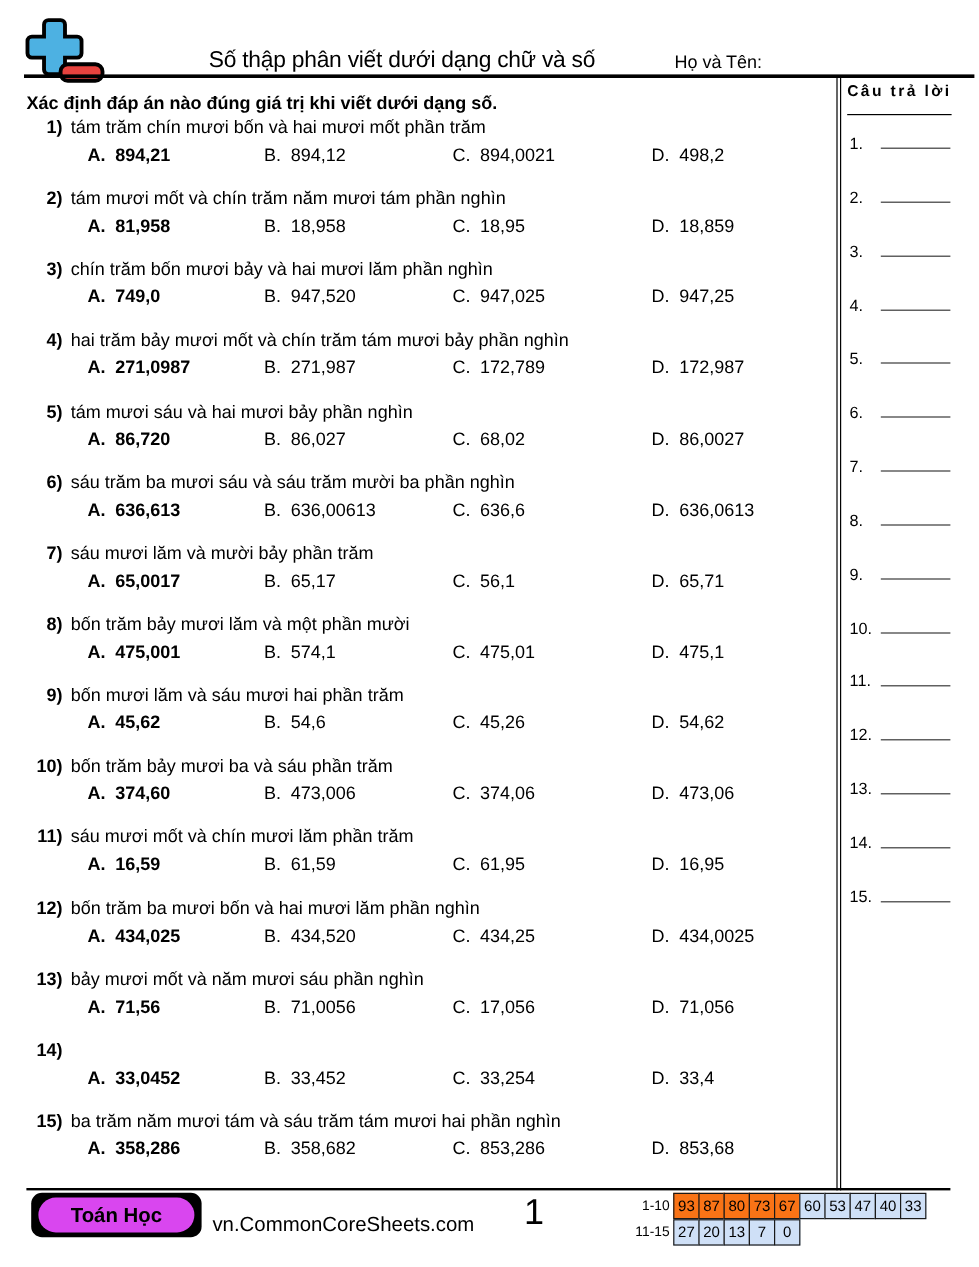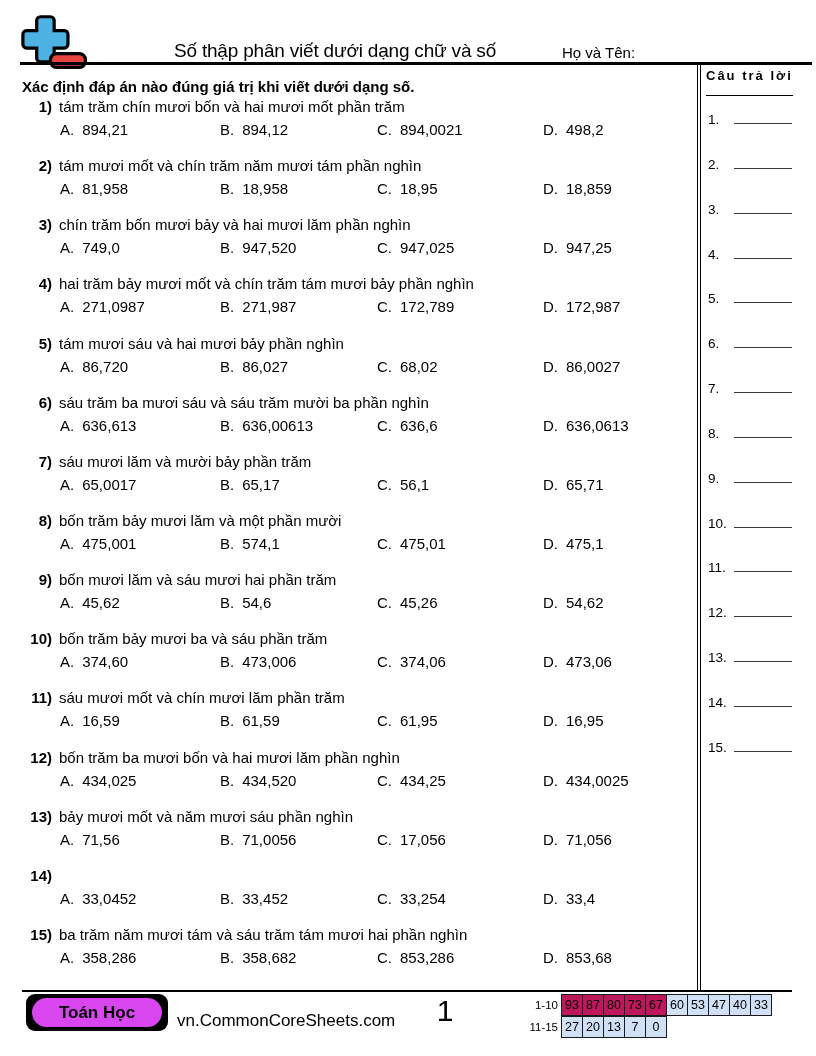--- a/index.html
+++ b/index.html
@@ -18,21 +18,21 @@
   #instruction { left:22px; top:78px; font-size:15px; font-weight:700; }
 
   
   #questions { left:22px; top:97px; width:672px; }
   .question { height:59.15px; font-size:15px; }
   .q-row1 { display:flex; line-height:19px; }
   .q-num { min-width:30px; text-align:right; font-weight:700; margin-right:7px; }
   .opts { position:relative; margin-top:5px; height:19px; }
   .opt { position:absolute; top:0; white-space:nowrap; }
   .opt .letter { display:inline-block; margin-right:8px; }
-  .opt.o0 { left:38px; } .opt.o1 { left:198px; } .opt.o2 { left:355px; } .opt.o3 { left:521px; }
+  .opt.o0 { left:51px;font-weight:bold; } .opt.o1 { left:198px; } .opt.o2 { left:355px; } .opt.o3 { left:521px; }
 
   
   #sidebar-border { left:697px; top:65px; height:927px; width:4px;
     border-left:1.5px solid #000; border-right:1.5px solid #000; }
   #answers-title { left:706px; top:68px; font-size:13px; font-weight:700;
     letter-spacing:2px; border-bottom:1.5px solid #000; padding-bottom:12px; }
   #answer-slots { left:708px; top:110px; }
   .slot { height:44.85px; font-size:13.5px; }
   .slot-num { display:inline-block; min-width:22px; }
   .slot-line { display:inline-block; width:58px; height:14px;
@@ -44,21 +44,21 @@
   #badge-inner { position:absolute; left:6px; right:6px; top:4px; bottom:4px; background:#d946ef;
     border-radius:16px; display:flex; align-items:center; justify-content:center;
     font-size:17px; font-weight:700; }
   #website { left:177px; top:1011px; font-size:17px; }
   #page-number { left:400px; top:994px; width:90px; text-align:center; font-size:30px; }
   #grade-grid { left:518px; top:994px; }
   .grade-row { display:flex; align-items:flex-start; height:22px; }
   .grade-label { width:44px; text-align:right; font-size:11.5px; padding-right:4px; line-height:22px; }
   .grade-cells { display:flex; }
   .grade-cell { width:22px; height:22px; border:1px solid #1a1a1a; margin-left:-1px;
-    display:flex; align-items:center; justify-content:center; font-size:12.5px; background:#be185d; }
+    display:flex; align-items:center; justify-content:center; font-size:12.5px; background:#f97316; }
   .grade-cell.shaded { background:var(--shaded, #cfe0f7); }
 </style>
 </head>
 <body style="--shaded: #cfe0f7;">
 
 <div class="abs" id="logo">
   <svg width="72" height="57" viewBox="0 0 78 62">
     <path d="M22,3 h11 a4,4 0 0 1 4,4 v11 h11 a4,4 0 0 1 4,4 v11 a4,4 0 0 1 -4,4 h-11 v11 a4,4 0 0 1 -4,4 h-11 a4,4 0 0 1 -4,-4 v-11 h-11 a4,4 0 0 1 -4,-4 v-11 a4,4 0 0 1 4,-4 h11 v-11 a4,4 0 0 1 4,-4 z" stroke="#000" stroke-width="3.5" fill="#4db1e2"></path>
     <rect x="33" y="43" width="38" height="15" rx="6.5" stroke="#000" stroke-width="3.5" fill="#e8433e"></rect>
   </svg>

